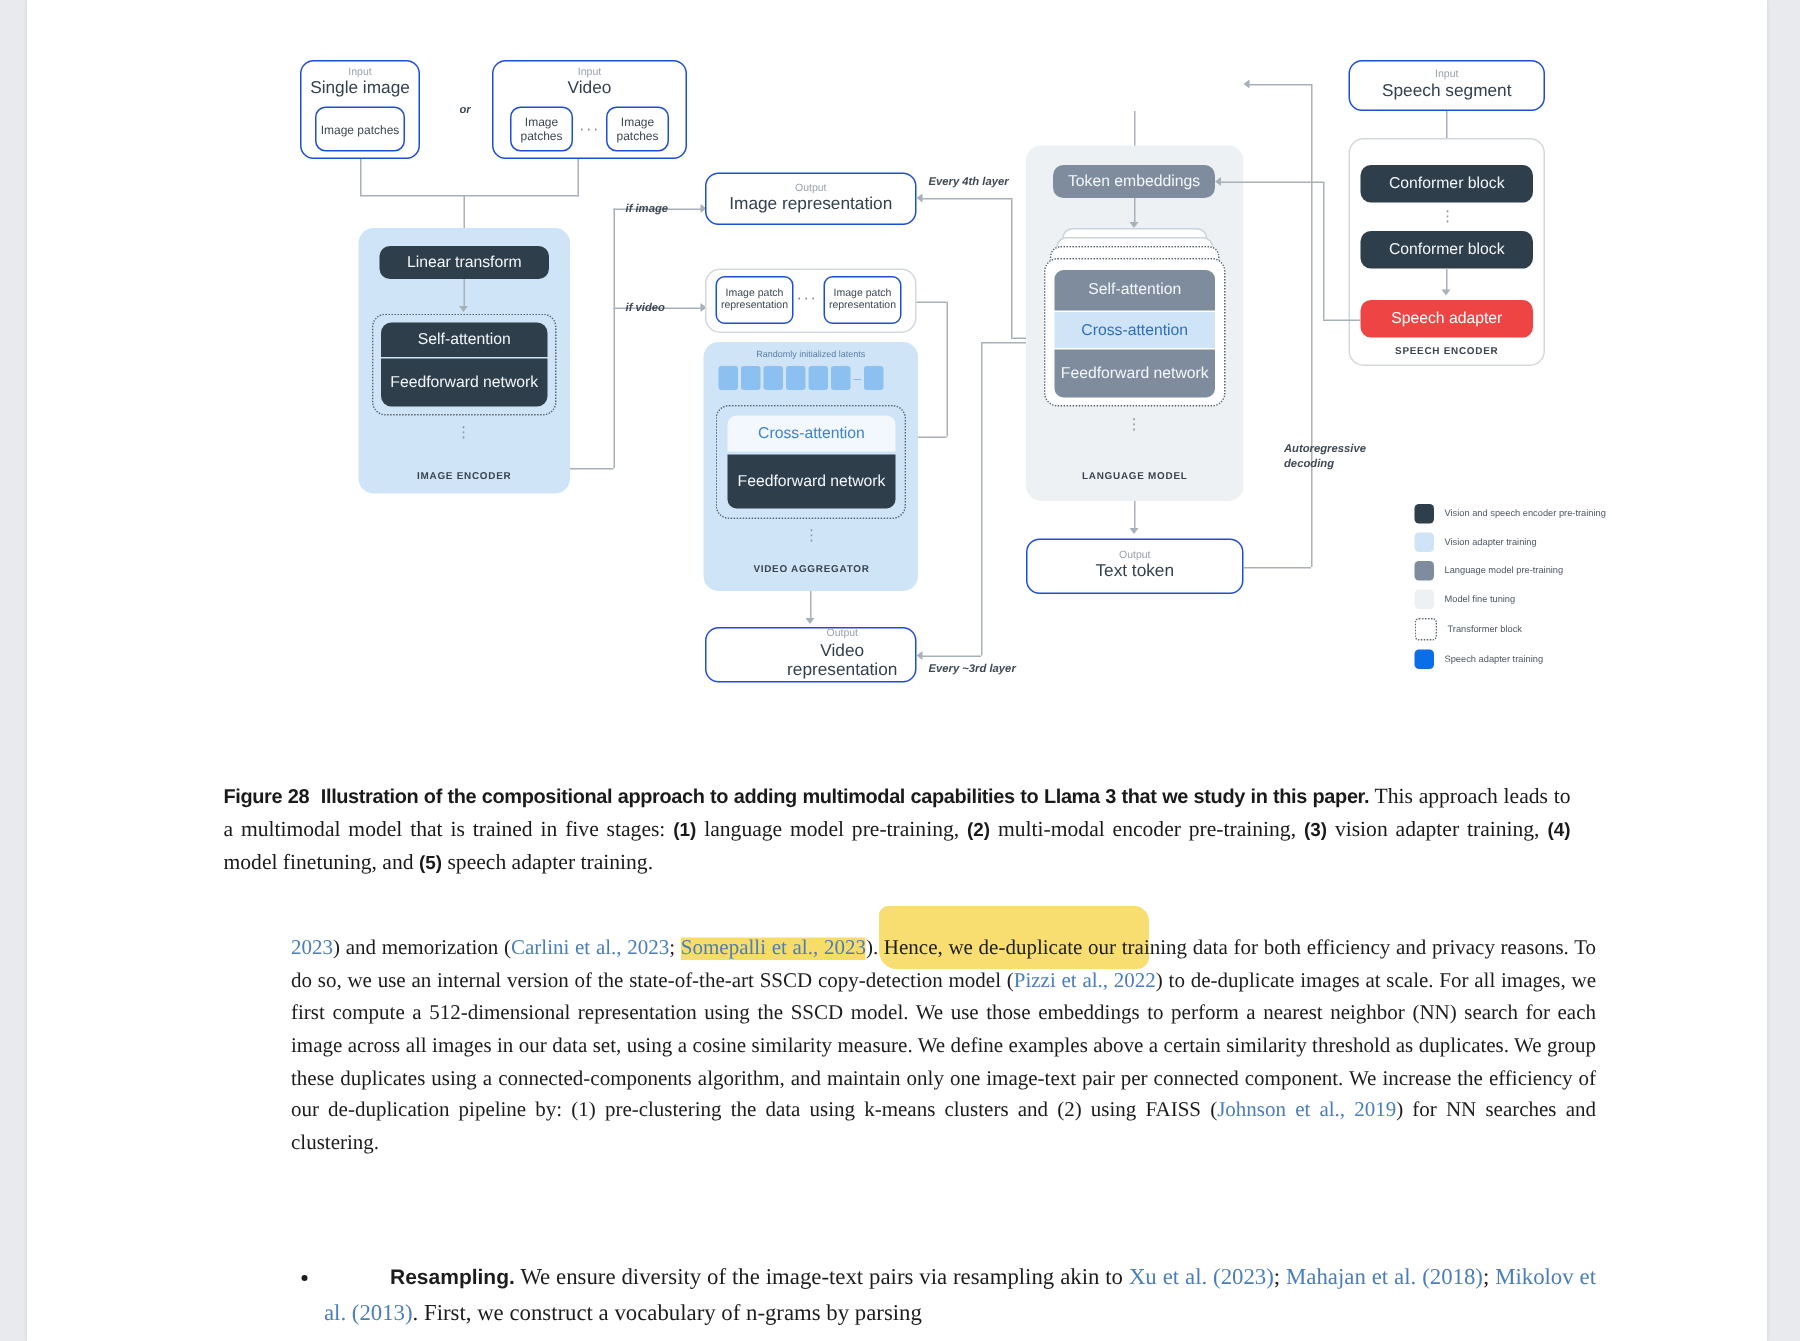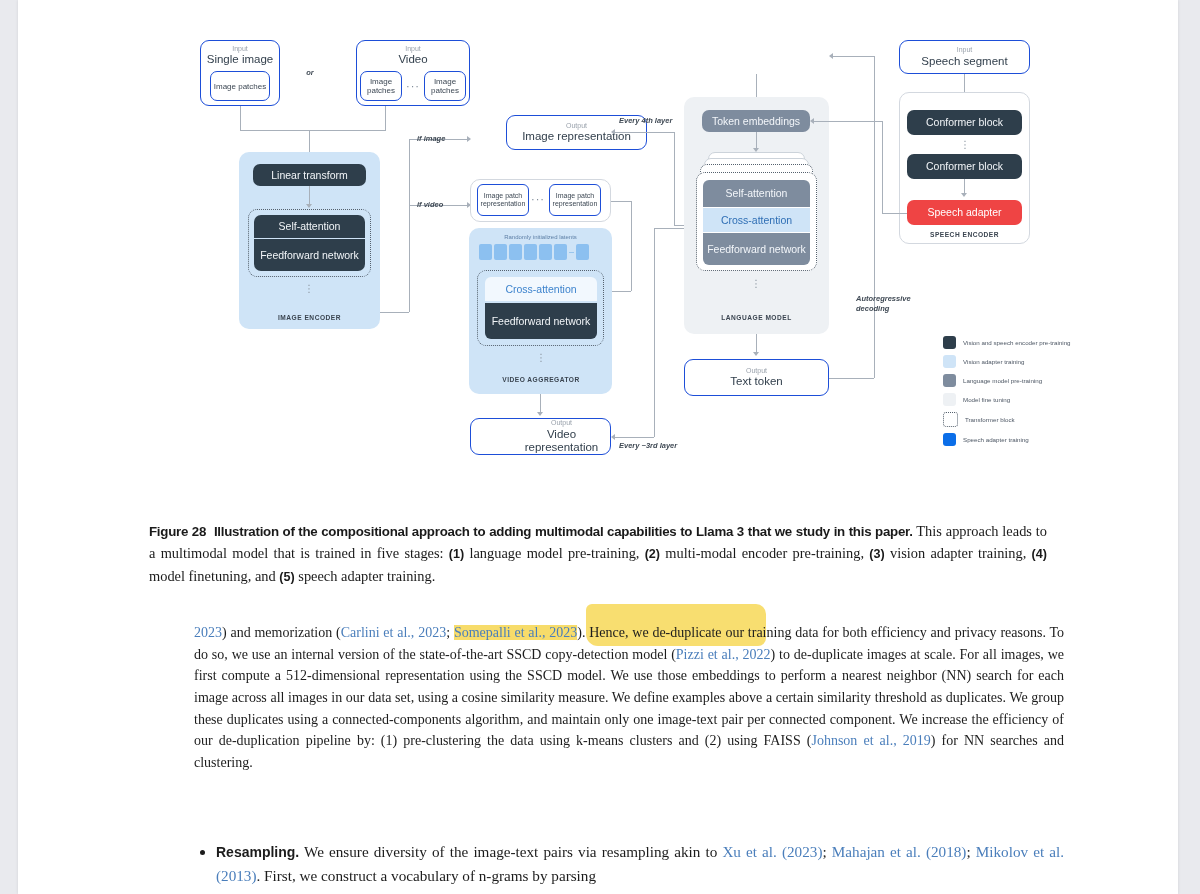--- a/index.html
+++ b/index.html
@@ -97,40 +97,40 @@
     background:#f8de70;border-radius:6px 10px 8px 12px;
   }
 
   .bullets{
     position:absolute;left:176px;top:840px;width:870px;
     font-family:"Liberation Serif", serif;font-size:15.2px;color:#1c1c1c;
     line-height:1.55;text-align:justify;
   }
   .bullets li{margin:0;padding:0;}
   .bullets ul{margin:0;padding-left:22px;}
-  .bullets b{font-family:"Liberation Sans", sans-serif;font-size:14px;}
+  .bullets b{font-family:"Liberation Sans", sans-serif;font-size:14px;margin-left:44px;}
 </style>
 </head>
 <body>
 
 <div class="page">
 
   <div class="figure">
 
     <div class="fg wbox" style="left:182px;top:40px;width:80px;height:66px;">
       <div class="lbl-sm">Input</div>
       <div class="lbl-lg">Single image</div>
       <div class="wbox" style="width:58px;height:28px;margin-top:5px;border-radius:7px;">
         <div class="lbl-md">Image patches</div>
       </div>
     </div>
 
     <div class="fg ital" style="left:284px;top:68px;width:16px;text-align:center;">or</div>
 
-    <div class="fg wbox" style="left:310px;top:40px;width:114px;height:66px;margin-left:28px;">
+    <div class="fg wbox" style="left:310px;top:40px;width:130px;height:66px;">
       <div class="lbl-sm">Input</div>
       <div class="lbl-lg">Video</div>
       <div style="display:flex;align-items:center;gap:4px;margin-top:5px;">
         <div class="wbox" style="width:40px;height:28px;border-radius:7px;">
           <div class="lbl-md">Image patches</div>
         </div>
         <div class="hdots">···</div>
         <div class="wbox" style="width:40px;height:28px;border-radius:7px;">
           <div class="lbl-md">Image patches</div>
         </div>
@@ -159,21 +159,21 @@
     <div class="fg ln lnh" style="left:362px;top:312px;width:29px;"></div>
     <div class="fg ln lnv" style="left:391px;top:139px;height:173px;"></div>
     <div class="fg ln lnh" style="left:391px;top:139px;width:60px;"></div>
     <div class="fg arrow-r" style="left:449px;top:136px;"></div>
     <div class="fg ln lnh" style="left:391px;top:205px;width:60px;"></div>
     <div class="fg arrow-r" style="left:449px;top:202px;"></div>
 
     <div class="fg ital" style="left:399px;top:134px;">if image</div>
     <div class="fg ital" style="left:399px;top:200px;">if video</div>
 
-    <div class="fg wbox" style="left:452px;top:115px;width:141px;height:35px;margin-left:36px;">
+    <div class="fg wbox" style="left:452px;top:115px;width:141px;height:35px;">
       <div class="lbl-sm">Output</div>
       <div class="lbl-lg">Image representation</div>
     </div>
 
     <div class="fg panel-white" style="left:452px;top:179px;width:141px;height:43px;"></div>
     <div class="fg wbox" style="left:459px;top:184px;width:52px;height:32px;border-radius:6px;">
       <div class="lbl-md" style="font-size:7px;">Image patch representation</div>
     </div>
     <div class="fg hdots" style="left:513px;top:193px;">···</div>
     <div class="fg wbox" style="left:531px;top:184px;width:52px;height:32px;border-radius:6px;">

